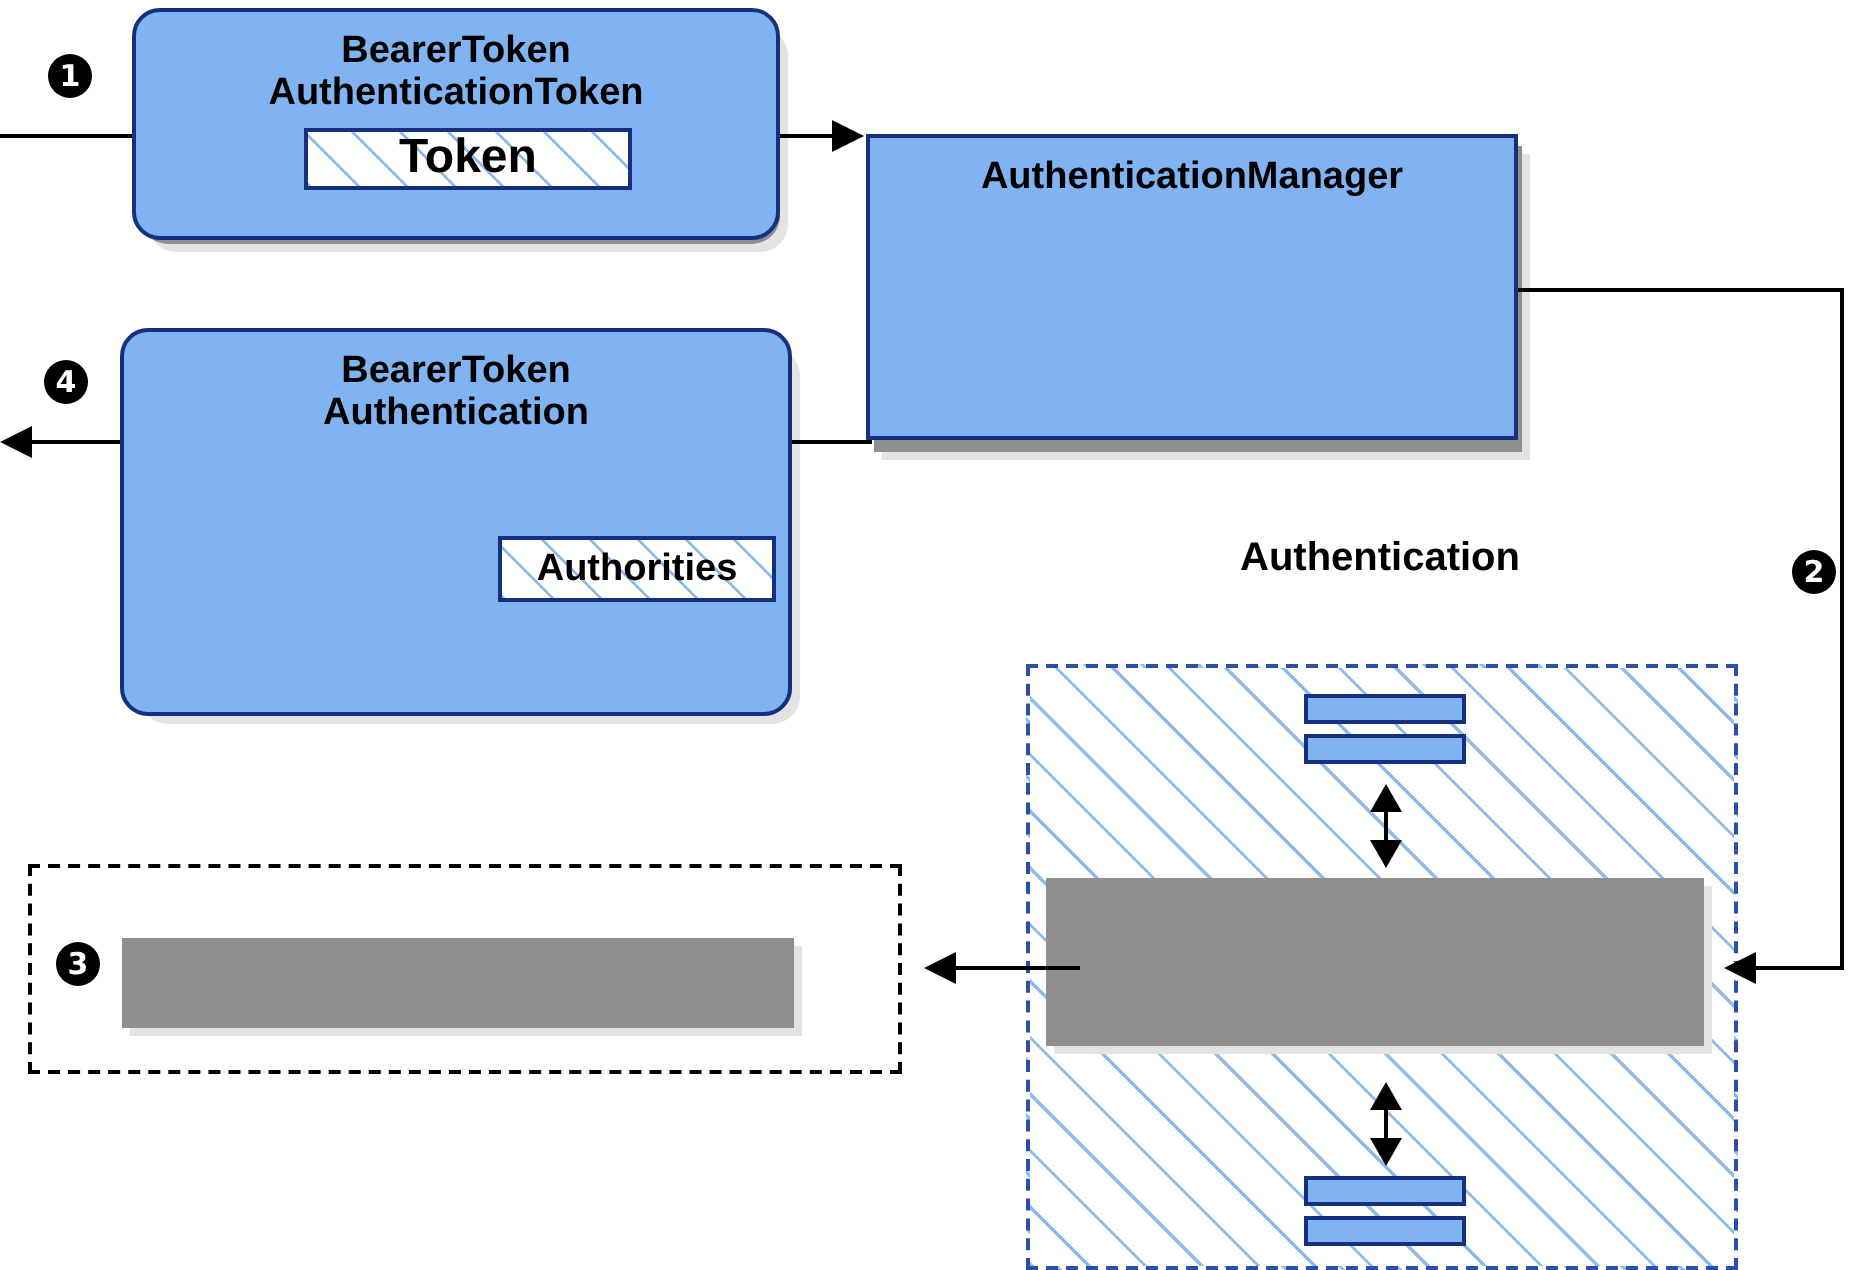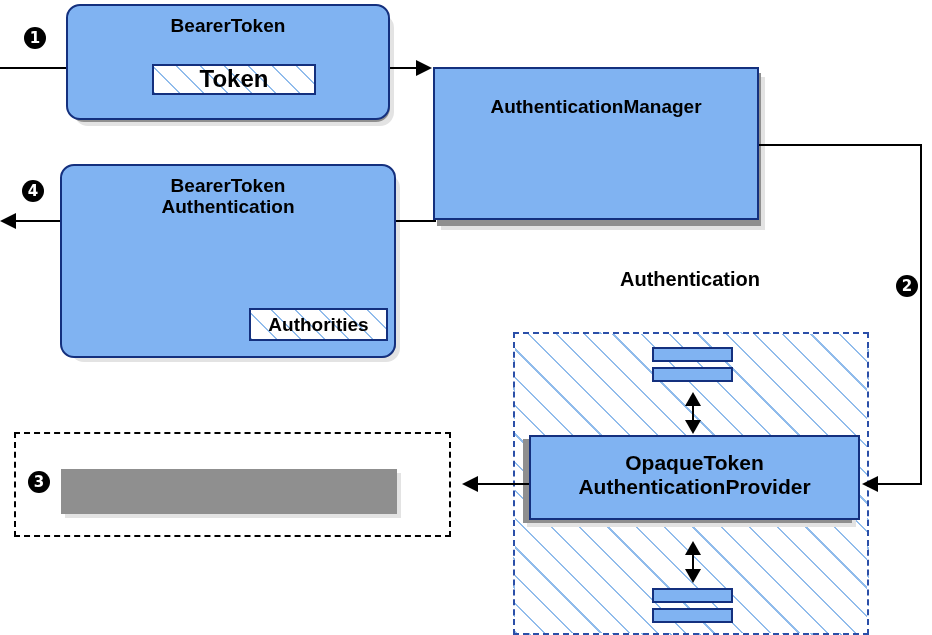--- a/index.html
+++ b/index.html
@@ -202,63 +202,58 @@
   <div class="line-v" style="left:692px; top:545px; height:34px;"></div>
   <div class="arrow-u" style="left:685px; top:541px;"></div>
   <div class="arrow-d" style="left:685px; top:569px;"></div>
 
   <div class="shadow-light rounded" style="left:74px; top:14px; width:320px; height:112px;"></div>
   <div class="shadow-dark rounded" style="left:70px; top:10px; width:320px; height:112px;"></div>
 
   <div class="node rounded" style="left:66px; top:4px; width:324px; height:116px; font-size:19px; display:block;">
     <div style="padding-top:9px; text-align:center;">
       <div>BearerToken</div>
+      <div>AuthenticationToken</div>
     </div>
   </div>
 
   <div class="hatch-white" style="left:152px; top:64px; width:164px; height:31px; font-size:24px;">
     <span>Token</span>
   </div>
 
   <div class="shadow-light" style="left:441px; top:77px; width:324px; height:153px;"></div>
   <div class="shadow-dark" style="left:437px; top:73px; width:324px; height:153px;"></div>
 
   <div class="node" style="left:433px; top:67px; width:326px; height:153px; font-size:19px; display:block;">
-    <div style="padding-top:27px; text-align:center;">AuthenticationManager</div>
+    <div style="padding-top:9px; text-align:center;">AuthenticationManager</div>
   </div>
 
 
   <div class="shadow-light rounded" style="left:70px; top:174px; width:330px; height:188px;"></div>
   <div class="shadow-dark rounded" style="left:66px; top:170px; width:330px; height:188px;"></div>
 
   <div class="node rounded" style="left:60px; top:164px; width:336px; height:194px; font-size:19px; display:block;">
     <div style="padding-top:9px; text-align:center;">
       <div>BearerToken</div>
       <div>Authentication</div>
     </div>
   </div>
 
 
-  <div class="hatch-white" style="left:249px; top:268px; width:139px; height:33px; font-size:19px;margin-top:40px;">
+  <div class="hatch-white" style="left:249px; top:268px; width:139px; height:33px; font-size:19px;">
     <span>Authorities</span>
   </div>
 
   <div class="shadow-light" style="left:65px; top:473px; width:336px; height:45px;"></div>
   <div class="shadow-dark" style="left:61px; top:469px; width:336px; height:45px;"></div>
 
 
   <div class="shadow-light" style="left:527px; top:443px; width:329px; height:84px;"></div>
   <div class="shadow-dark" style="left:523px; top:439px; width:329px; height:84px;"></div>
 
-  <div class="node" style="left:529px; top:435px; width:331px; height:85px; font-size:21px; display:block;">
-    <div style="padding-top:14px; text-align:center;">
-      <div>OpaqueToken</div>
-      <div>AuthenticationProvider</div>
-    </div>
-  </div>
 
   <div class="mini-bar" style="left:652px; top:347px; width:81px; height:15px;"></div>
   <div class="mini-bar" style="left:652px; top:367px; width:81px; height:15px;"></div>
 
   <div class="mini-bar" style="left:652px; top:588px; width:81px; height:15px;"></div>
   <div class="mini-bar" style="left:652px; top:608px; width:81px; height:15px;"></div>
 
   <div class="badge" style="left:24px; top:27px;">1</div>
   <div class="badge" style="left:896px; top:275px;">2</div>
   <div class="badge" style="left:28px; top:471px;">3</div>

